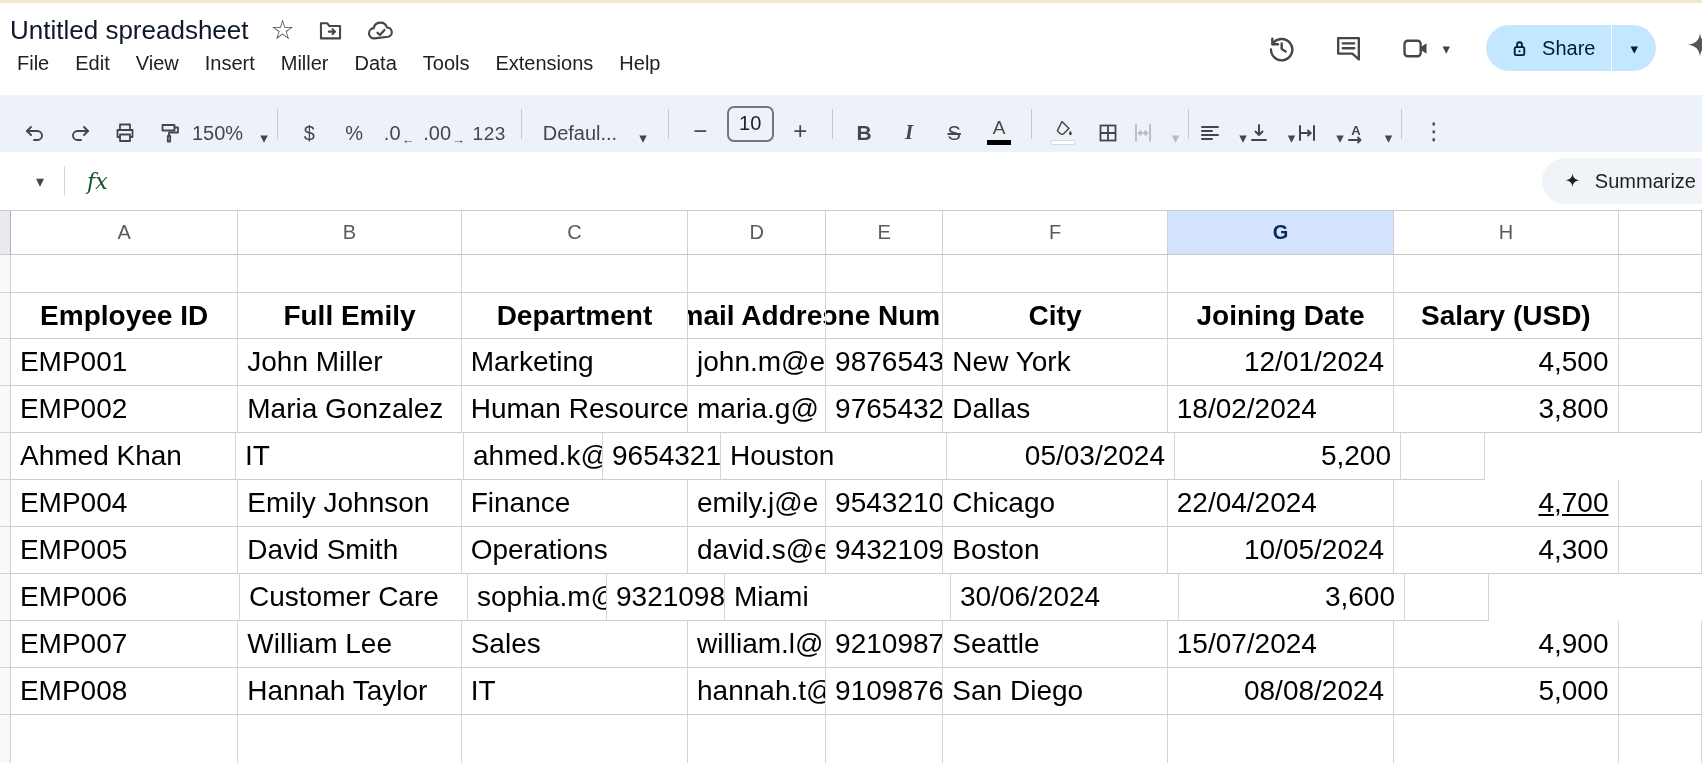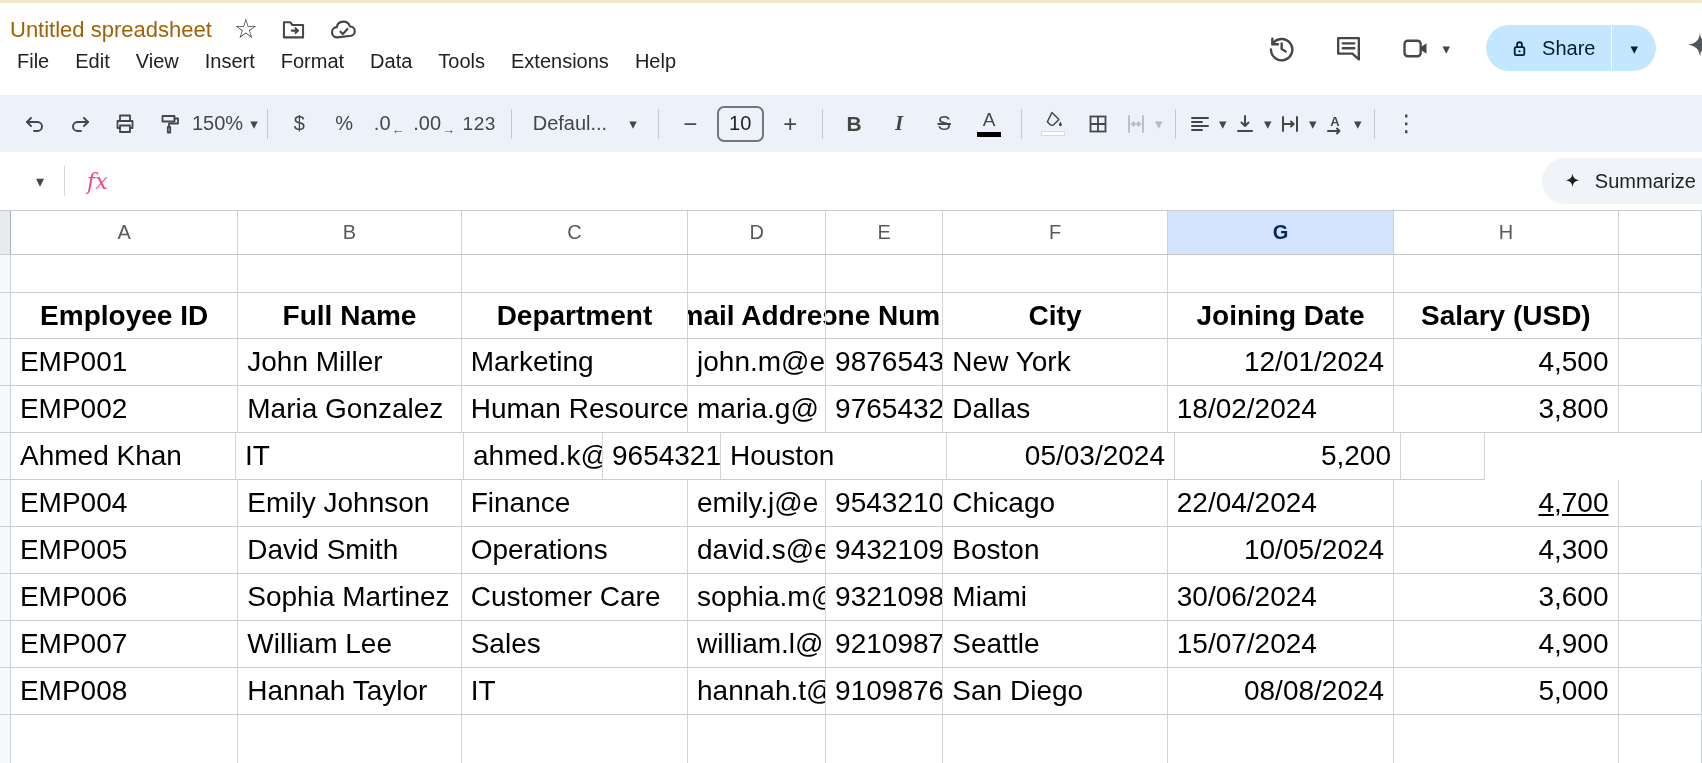--- a/index.html
+++ b/index.html
@@ -3,40 +3,40 @@
 <meta charset="utf-8">
 <style>
   *{box-sizing:border-box;margin:0;padding:0}
   html,body{width:1702px;height:763px;overflow:hidden;background:#fff;
     font-family:"Liberation Sans",sans-serif;color:#1f1f1f}
   .top-accent{height:3px;background:#f1e7cd}
 
   
   .titlebar{position:relative;height:92px;background:#fff}
   .title-row{display:flex;align-items:center;gap:22px;padding:12px 0 0 10px}
-  .doc-title{font-size:22px;color:#a16207;white-space:nowrap}
+  .doc-title{font-size:26px;color:#0f172a;white-space:nowrap}
   .title-icons{display:flex;align-items:center;gap:22px;color:#444746}
   .star-glyph{font-size:27px;line-height:1;color:#444746}
   .menubar{display:flex;margin-top:3px;padding-left:4px}
   .menu-item{font-size:20px;color:#202124;padding:3px 13px 6px;border-radius:8px;cursor:default;white-space:nowrap}
   .right-controls{position:absolute;top:22px;right:46px;display:flex;align-items:center;gap:36px}
   .icon-btn{display:flex;align-items:center;justify-content:center}
   .cam-group{display:flex;align-items:center;gap:12px}
   .caret{font-size:15px;color:#444746;line-height:1}
   .share-btn{display:flex;align-items:center;background:#c2e7ff;border-radius:24px;height:46px;overflow:hidden}
   .share-main{display:flex;align-items:center;gap:11px;padding:0 16px 0 22px;height:100%}
   .share-label{font-size:20px;font-weight:500;color:#001d35}
   .share-sep{width:1px;height:46px;background:rgba(255,255,255,.85)}
   .share-caret{padding:0 18px;color:#001d35}
   .edge-icon{position:absolute;top:26px;right:-16px}
 
   
   .toolbar{height:57px;background:#edf2fa;display:flex;align-items:center;padding:0 12px}
-  .tbtn{height:42px;min-width:45px;display:flex;align-items:center;justify-content:center;
-    border-radius:8px;color:#444746;font-size:20px;gap:7px;background:none;border:none;white-space:nowrap}
+  .tbtn{height:42px;min-width:45px;display:flex;align-items:flex-end;justify-content:center;
+    border-radius:8px;color:#444746;font-size:20px;gap:17px;background:none;border:none;white-space:nowrap}
   .tdiv{width:1px;height:30px;background:#c6c9ce;margin:0 9px}
   .tlabel{font-size:20px;color:#444746}
   .num123{font-size:19px;letter-spacing:.5px}
   .font-btn{width:128px;justify-content:space-between;padding:0 12px}
   .size-box{width:47px;height:36px;border:2px solid #747775;border-radius:7px;display:flex;
     align-items:center;justify-content:center;font-size:20px;color:#1f1f1f;margin:0 4px}
   .pm{font-size:24px;color:#444746}
   .bold-b{font-weight:700;font-size:21px}
   .ital-i{font-style:italic;font-weight:600;font-size:21px;font-family:"Liberation Serif",serif}
   .strike-s{text-decoration:line-through;font-size:20px;font-weight:500}
@@ -45,21 +45,21 @@
   .bar-black{width:24px;height:5px;background:#000}
   .bar-white{width:24px;height:5px;background:#fff;border:1px solid #d6d9dd}
   .disabled{color:#b7bbc1}
   .dec-wrap{display:flex;align-items:flex-end;gap:1px}
   .dec-arrow{font-size:13px;color:#444746;margin-bottom:-2px}
 
   
   .formula-row{position:relative;height:58px;display:flex;align-items:center;background:#fff}
   .name-caret{margin-left:36px;color:#444746;font-size:16px}
   .fdiv{width:1px;height:30px;background:#d5d8dc;margin:0 22px 0 20px}
-  .fx{font-family:"DejaVu Serif",serif;font-style:italic;font-size:22px;color:#ec4899}
+  .fx{font-family:"DejaVu Serif",serif;font-style:italic;font-size:22px;color:#14532d}
   .summarize{position:absolute;right:-28px;top:6px;height:46px;background:#f0f4f9;border-radius:24px;
     display:flex;align-items:center;gap:12px;padding:0 34px 0 20px;font-size:20px;color:#1f1f1f;white-space:nowrap}
 
   
   .grid{position:relative;border-top:1px solid #c9cdd1;background:#fff}
   .g-row{display:flex}
   .letters{height:44px}
   .corner{width:11px;background:#e8eaed;border-right:1px solid #aab0b5;border-bottom:1px solid #c9cdd1}
   .lcell{display:flex;align-items:center;justify-content:center;font-size:20px;color:#575b5f;
     background:#fff;border-right:1px solid #cfd2d5;border-bottom:1px solid #c2c6c9}
@@ -93,21 +93,21 @@
           <path d="M9.5 13.8l2 2 3.8-4.2"></path>
         </svg>
       </span>
     </span>
   </div>
   <nav class="menubar">
     <span class="menu-item">File</span>
     <span class="menu-item">Edit</span>
     <span class="menu-item">View</span>
     <span class="menu-item">Insert</span>
-    <span class="menu-item">Format</span>
+    <span class="menu-item">Miller</span>
     <span class="menu-item">Data</span>
     <span class="menu-item">Tools</span>
     <span class="menu-item">Extensions</span>
     <span class="menu-item">Help</span>
   </nav>
 
   <div class="right-controls">
     <span class="icon-btn">
       <svg width="32" height="32" viewBox="0 0 24 24" fill="none" stroke="#444746" stroke-width="1.8" stroke-linecap="round" stroke-linejoin="round">
         <path d="M5.5 5v4.2h4.2"></path>
@@ -337,21 +337,21 @@
       <div class="dcell" style="width: 228px;"></div>
       <div class="dcell" style="width: 226px;"></div>
       <div class="dcell" style="width: 84px;"></div>
     </div>
     <div class="g-row hdr" style="height: 46px;">
       <div class="rh"></div>
       <div class="dcell" style="width: 229px;">
         <span>Employee ID</span>
       </div>
       <div class="dcell" style="width: 225px;">
-        <span>Full Name</span>
+        <span>Full Emily</span>
       </div>
       <div class="dcell" style="width: 228px;">
         <span>Department</span>
       </div>
       <div class="dcell" style="width: 139px;">
         <span>Email Address</span>
       </div>
       <div class="dcell" style="width: 118px;">
         <span>Phone Number</span>
       </div>
@@ -423,21 +423,20 @@
       <div class="dcell" style="width: 139px;">david.s@e</div>
       <div class="dcell" style="width: 118px;">94321098</div>
       <div class="dcell" style="width: 226px;">Boston</div>
       <div class="dcell r" style="width: 228px;">10/05/2024</div>
       <div class="dcell r" style="width: 226px;">4,300</div>
       <div class="dcell" style="width: 84px;"></div>
     </div>
     <div class="g-row" style="height: 47px;">
       <div class="rh"></div>
       <div class="dcell" style="width: 229px;">EMP006</div>
-      <div class="dcell" style="width: 225px;">Sophia Martinez</div>
       <div class="dcell" style="width: 228px;">Customer Care</div>
       <div class="dcell" style="width: 139px;">sophia.m@</div>
       <div class="dcell" style="width: 118px;">93210987</div>
       <div class="dcell" style="width: 226px;">Miami</div>
       <div class="dcell" style="width: 228px;">30/06/2024</div>
       <div class="dcell r" style="width: 226px;">3,600</div>
       <div class="dcell" style="width: 84px;"></div>
     </div>
     <div class="g-row" style="height: 47px;">
       <div class="rh"></div>

